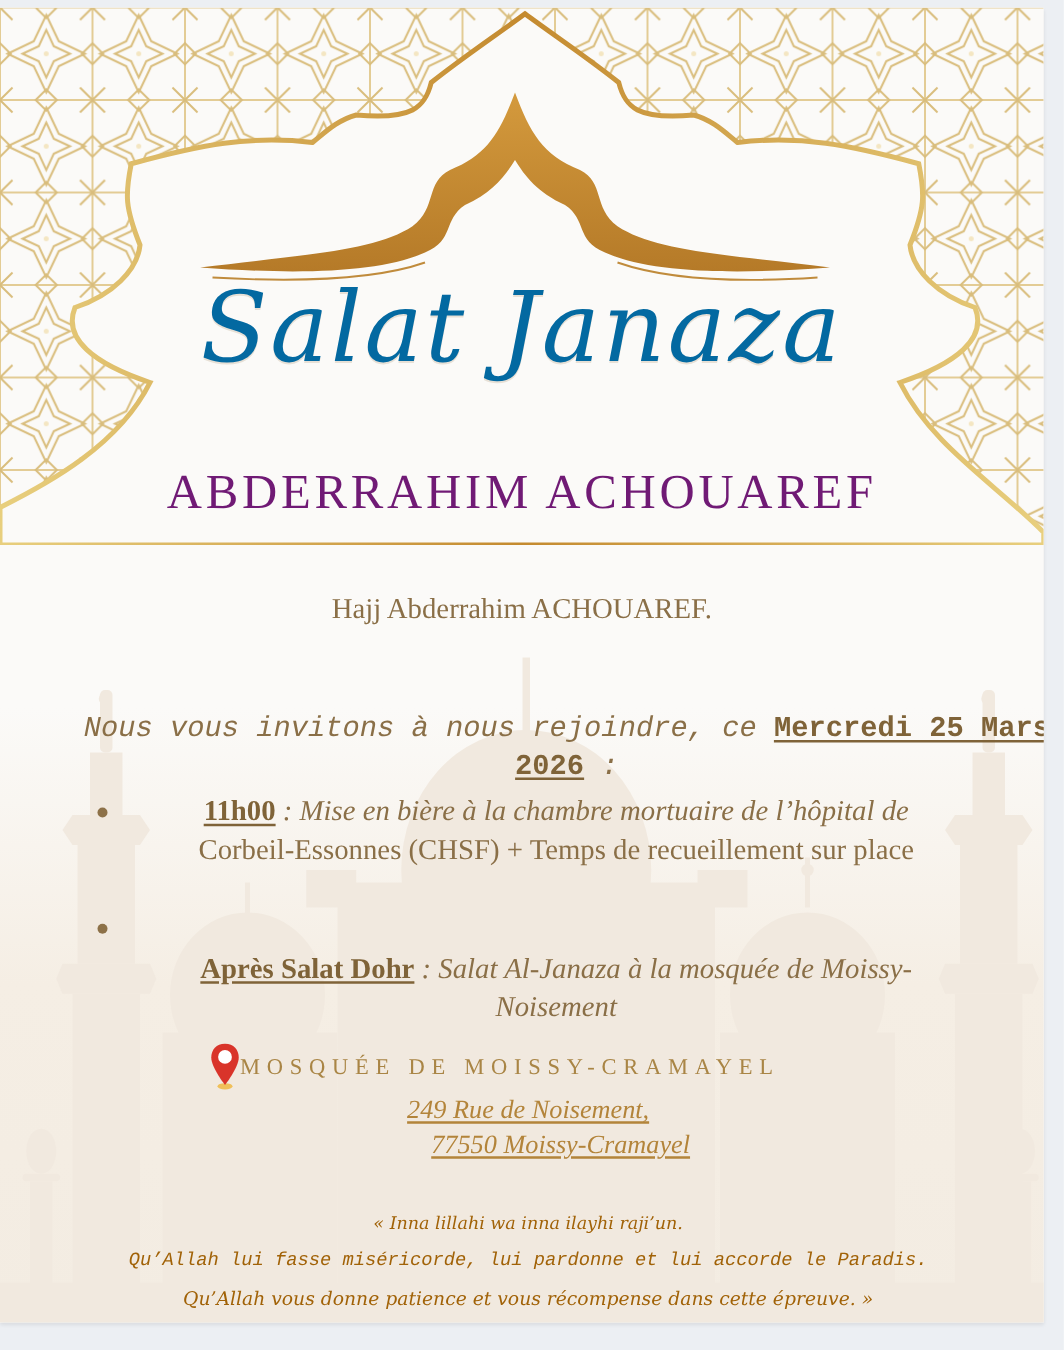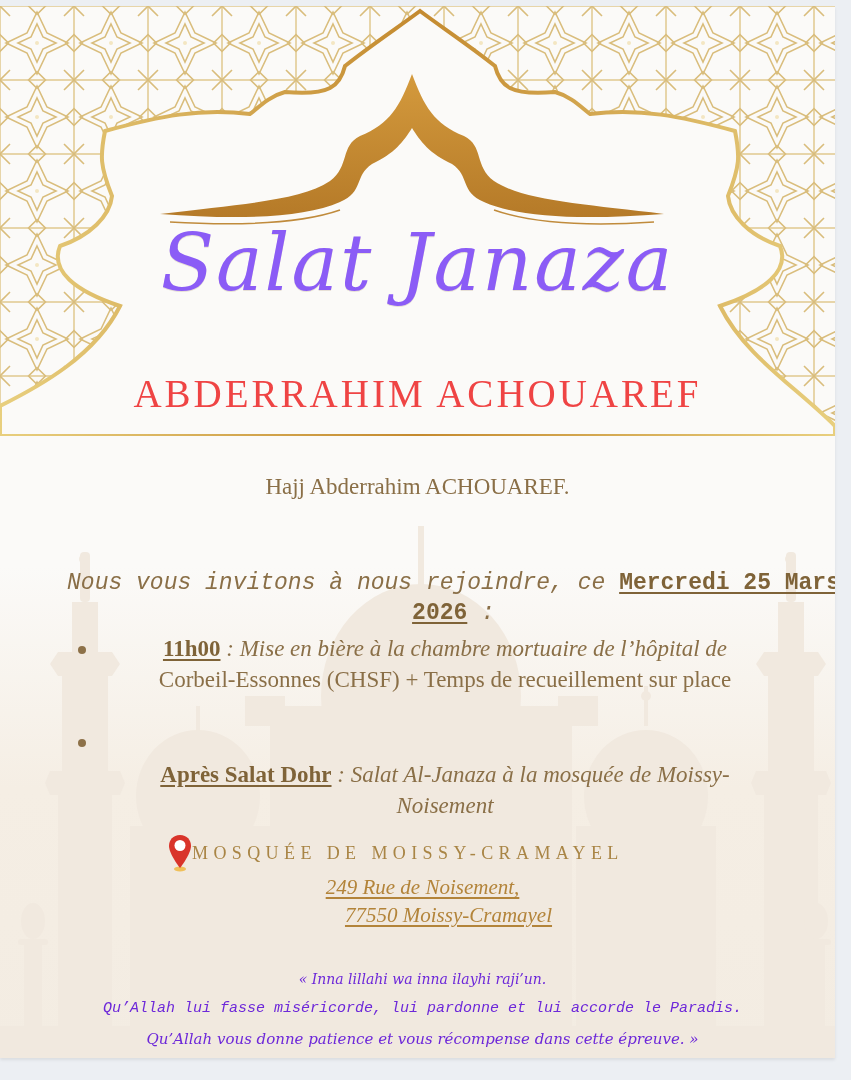--- a/index.html
+++ b/index.html
@@ -16,26 +16,26 @@
     box-shadow:0 2px 3px rgba(0,0,0,0.08);
   }
   .card-bottom-tint {
     position:absolute; left:0; right:0; top:560px; bottom:0;
     background:linear-gradient(to bottom, rgba(245,238,228,0) 0%, #f5eee4 45%, #f3ece2 100%);
   }
   svg.layer { position:absolute; left:0; top:0; }
   .txt { position:absolute; left:0; width:835px; text-align:center; color:#8d7148; }
   .title {
     top:218px; font-family:"DejaVu Serif", serif; font-style:italic;
-    font-size:78px; color:#8b5cf6; letter-spacing:2px; line-height:1;
+    font-size:78px; color:#0369a1; letter-spacing:2px; line-height:1;
     text-shadow:0 1px 0 rgba(120,80,20,0.15);
   }
   .name {
     top:368px; font-family:"Liberation Serif", serif; font-size:39px;
-    letter-spacing:3px; color:#ef4444; line-height:1;
+    letter-spacing:3px; color:#701a75; line-height:1;
   }
   .p1 {
     top:466px; font-family:"Liberation Serif", serif; font-style:italic;
     font-size:23px; line-height:30px; color:#8a6f47;
   }
   .p1 .plain { font-style:normal; }
   .p2 {
     top:562px; font-family:Liberation Mono, monospace; font-style:italic;
     font-size:23px; line-height:30px; color:#8a6f47;margin-left:36px;
   }
@@ -61,21 +61,21 @@
   .addr {
     position:absolute; left:0; width:845px; text-align:center;
     font-family:"Liberation Serif", serif; font-style:italic; font-size:21px;
     color:#b3843a; text-decoration:underline; text-underline-offset:3px; line-height:28px;
   }
   .addr1 { top:867px; }
   .addr2 { top:895px;padding-left:26px; }
   .quote {
     position:absolute; left:0; width:845px; text-align:center;
     font-family:"DejaVu Serif", serif; font-style:italic; font-size:15px;
-    color:#6d28d9; line-height:30px;
+    color:#a16207; line-height:30px;
   }
   .q1 { top:958px; font-size:14px; }
   .q2 { top:988px;font-family:Liberation Mono, monospace; }
   .q3 { top:1018px; }
 </style>
 </head>
 <body>
 
 <div class="card">
   <div class="card-bottom-tint"></div>

